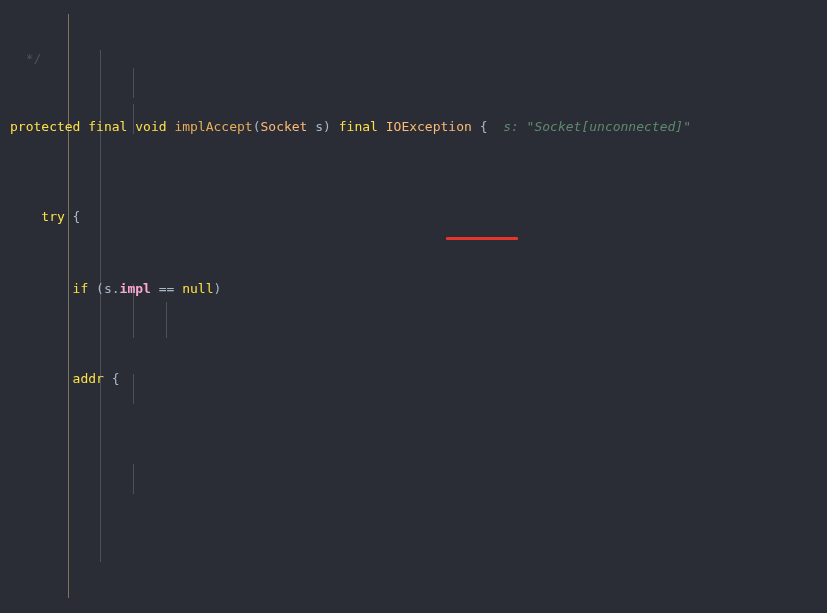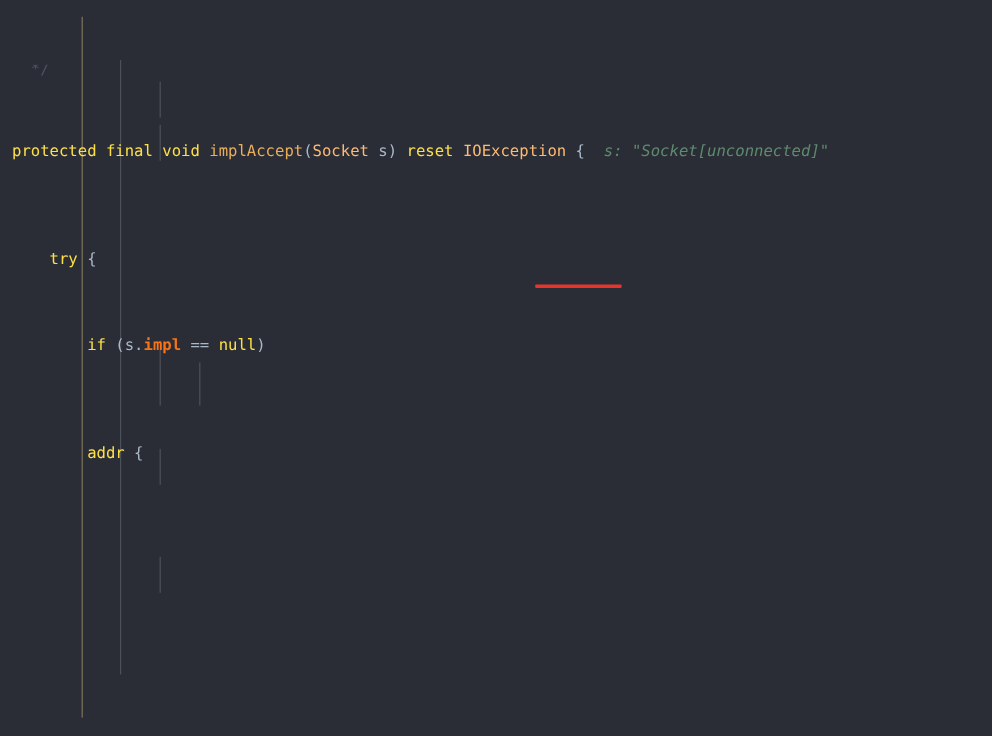--- a/index.html
+++ b/index.html
@@ -54,21 +54,21 @@
     position: absolute;
     width: 1px;
     background: #4B5059;
   }
   .guide.active { background: #7E765A; }
 
   
   .kw      { color: #fde047; }
   .meth    { color: #E8AE5A; text-align: right; }
   .methc   { color: #A9B7C6; }
-  .field   { color: #f97316; font-weight: bold; }
+  .field   { color: #f9a8d4; font-weight: bold; }
   .type    { color: #fdba74; }
   .punc    { color: #A9B7C6; }
   .ident   { color: #A9B7C6; }
   .hint    { color: #5E8A6E; font-style: italic; }
   .cmt     { color: #4A5360; }
   .op      { color: #A9B7C6; }
 
   
   .err-underline {
     position: absolute;
@@ -90,21 +90,21 @@
     <div class="guide" style="left:133px; top:284px; height:54px;"></div>
     <div class="guide" style="left:133px; top:374px; height:30px;"></div>
     <div class="guide" style="left:133px; top:464px; height:30px;"></div>
     <div class="guide" style="left:166px; top:302px; height:36px;"></div>
   </div>
 
   <div class="code">
 
     <div class="line first"><span class="cmt">  */</span></div>
 
-    <div class="line"><span class="kw">protected final void </span><span class="meth">implAccept</span><span class="punc">(</span><span class="type">Socket</span><span class="ident"> s</span><span class="punc">) </span><span class="kw">reset </span><span class="type">IOException</span><span class="punc"> {</span><span class="hint">  s: "Socket[unconnected]"</span></div>
+    <div class="line"><span class="kw">protected final void </span><span class="meth">implAccept</span><span class="punc">(</span><span class="type">Socket</span><span class="ident"> s</span><span class="punc">) </span><span class="kw">final </span><span class="type">IOException</span><span class="punc"> {</span><span class="hint">  s: "Socket[unconnected]"</span></div>
 
 
     <div class="line"><span class="kw">    try</span><span class="punc"> {</span></div>
 
     <div class="line"><span class="kw">        if</span><span class="punc"> (</span><span class="ident">s.</span><span class="field">impl</span><span class="op"> == </span><span class="kw">null</span><span class="punc">)</span></div>
 
 
     <div class="line"><span class="kw">        addr</span><span class="punc"> {</span></div>
 
 

